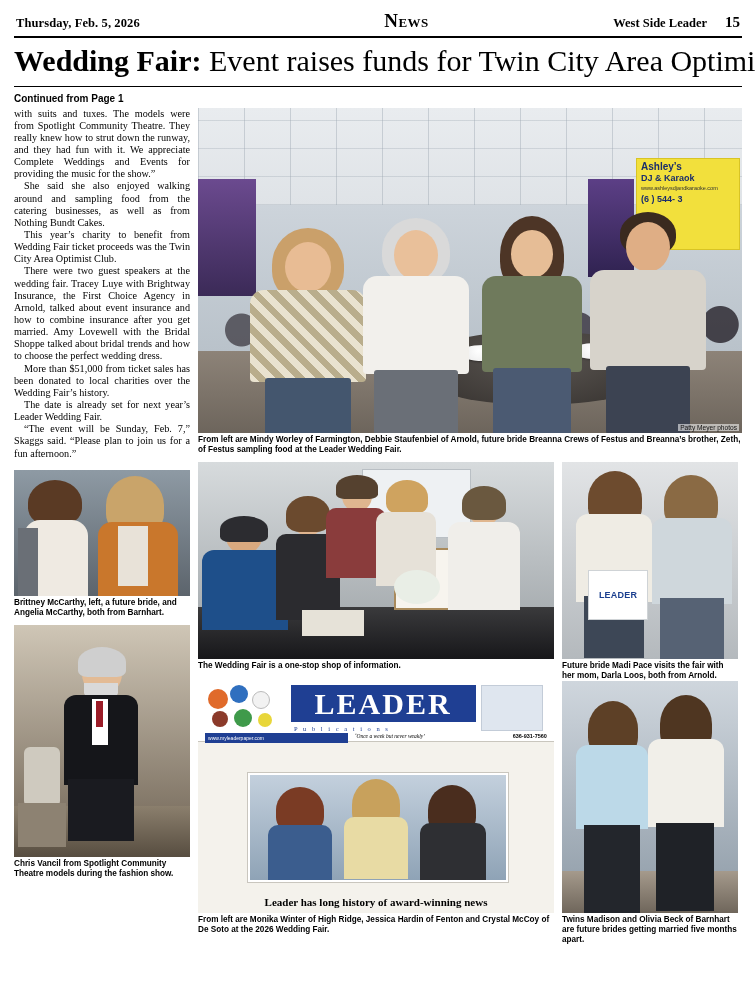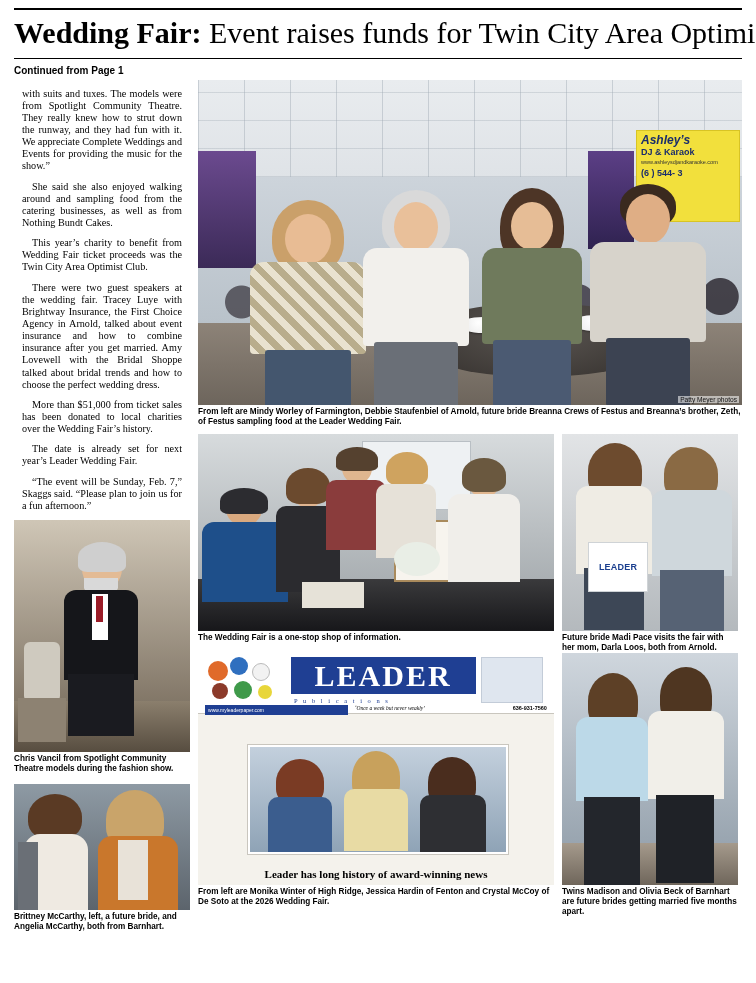--- a/index.html
+++ b/index.html
@@ -102,21 +102,21 @@
     width: 176px;
     flex: 0 0 176px;
   }
   .story {
     font-size: 10.2px;
     line-height: 1.19;
     text-align: justify;
     hyphens: auto;
   }
   .story p {
-    margin: 8px;
+    margin: 0;
     text-indent: 10px;
   }
   .story p.first {
     text-indent: 0;
   }
 
   
   .photo {
     position: relative;
     overflow: hidden;
@@ -172,21 +172,21 @@
   .p1 .purple-r {
     position:absolute; right:108px; top:22%; width:46px; height:30%;
     background: linear-gradient(#5c3f86, #2f2250);
   }
   .p1 .banner {
     position:absolute; right:2px; top:50px; width:104px; height:92px;
     background:#f2e03c; border:1px solid #d8c424;
     font-family:"Liberation Sans", sans-serif;
     color:#1a2d6b; padding:3px 4px; box-sizing:border-box;
   }
-  .p1 .banner .b1 { font-size:12px; font-weight:bold; line-height:1;font-style:italic; }
+  .p1 .banner .b1 { font-size:10px; font-weight:bold; line-height:1; }
   .p1 .banner .b2 { font-size:9px; font-weight:bold; line-height:1.1; margin-top:2px;}
   .p1 .banner .b3 { font-size:5.5px; margin-top:2px; color:#333; }
   .p1 .banner .b4 { font-size:9px; font-weight:bold; margin-top:3px; }
   .p1 .table {
     position:absolute; left:232px; bottom:28px; width:215px; height:74px;
     background: radial-gradient(ellipse at 50% 35%, #5c5753, #35312e);
     border-radius: 50%/34%;
   }
   .p1 .plate {
     position:absolute; border-radius:50%;
@@ -327,20 +327,28 @@
 
   .col-mid { width:356px; flex:0 0 356px; }
   .col-right { width:176px; flex:0 0 176px; }
   .blk { margin-bottom:7px; }
 </style>
 </head>
 <body>
 
 <div class="page">
 
+  <div class="masthead">
+    <div class="date">Thursday, Feb. 5, 2026</div>
+    <div class="section">News</div>
+    <div class="right">
+      <div class="paper">West Side Leader</div>
+      <div class="pagenum">15</div>
+    </div>
+  </div>
   <div class="rule-thick"></div>
 
   <div class="headline">
     <span class="kicker">Wedding Fair:</span>
     <span class="deck">Event raises funds for Twin City Area Optimist Club</span>
   </div>
   <div class="rule-thin"></div>
 
   <div class="continued">Continued from Page 1</div>
 
@@ -350,20 +358,41 @@
 
       <div class="col-text">
         <div class="story">
           <p class="first">with suits and tuxes. The models were from Spotlight Community Theatre. They really knew how to strut down the runway, and they had fun with it. We appreciate Complete Weddings and Events for providing the music for the show.”</p>
           <p>She said she also enjoyed walking around and sampling food from the catering businesses, as well as from Nothing Bundt Cakes.</p>
           <p>This year’s charity to benefit from Wedding Fair ticket proceeds was the Twin City Area Optimist Club.</p>
           <p>There were two guest speakers at the wedding fair. Tracey Luye with Brightway Insurance, the First Choice Agency in Arnold, talked about event insurance and how to combine insurance after you get married. Amy Lovewell with the Bridal Shoppe talked about bridal trends and how to choose the perfect wedding dress.</p>
           <p>More than $51,000 from ticket sales has been donated to local charities over the Wedding Fair’s history.</p>
           <p>The date is already set for next year’s Leader Wedding Fair.</p>
           <p>“The event will be Sunday, Feb. 7,” Skaggs said. “Please plan to join us for a fun afternoon.”</p>
+        </div>
+
+        <div class="blk" style="margin-top:10px;">
+          <div class="photo p2">
+            <div class="bg"></div>
+            <div class="scene">
+              <div class="fig" style="left:4px; top:10px; width:76px; height:116px;">
+                <div style="position:absolute;left:16px;top:4px;width:40px;height:40px;border-radius:50%;background:#d8ad8a;"></div>
+                <div style="position:absolute;left:10px;top:0px;width:54px;height:46px;border-radius:50% 50% 40% 40%;background:#5a3a24;"></div>
+                <div style="position:absolute;left:6px;top:40px;width:64px;height:76px;border-radius:16px 16px 0 0;background:#efeae2;"></div>
+                <div style="position:absolute;left:0px;top:48px;width:20px;height:68px;background:#6a6f76;"></div>
+              </div>
+              <div class="fig" style="left:78px; top:6px; width:92px; height:120px;">
+                <div style="position:absolute;left:22px;top:6px;width:40px;height:42px;border-radius:50%;background:#e0b793;"></div>
+                <div style="position:absolute;left:14px;top:0px;width:58px;height:58px;border-radius:50% 50% 35% 35%;background:#c9a46a;"></div>
+                <div style="position:absolute;left:6px;top:46px;width:80px;height:74px;border-radius:14px 14px 0 0;background:#c9772c;"></div>
+                <div style="position:absolute;left:26px;top:50px;width:30px;height:60px;background:#e8e2d8;"></div>
+              </div>
+            </div>
+          </div>
+          <div class="caption">Brittney McCarthy, left, a future bride, and Angelia McCarthy, both from Barnhart.</div>
         </div>
 
         <div class="blk">
           <div class="photo p5">
             <div class="bg"></div>
             <div class="floorline"></div>
             <div class="scene">
               <div class="fig" style="left:44px; top:28px; width:96px; height:190px;">
                 <div style="position:absolute;left:24px;top:0px;width:40px;height:42px;border-radius:50%;background:#e3bb95;"></div>
                 <div style="position:absolute;left:20px;top:-6px;width:48px;height:30px;border-radius:50% 50% 20% 20%;background:#cfcfcf;"></div>
@@ -374,41 +403,20 @@
                 <div style="position:absolute;left:10px;top:126px;width:66px;height:62px;background:#1a1b20;"></div>
               </div>
               <div class="fig" style="left:0px; top:122px; width:54px; height:100px;">
                 <div style="position:absolute;left:10px;top:0px;width:36px;height:60px;background:#cfcabf;border-radius:6px;"></div>
                 <div style="position:absolute;left:4px;top:56px;width:48px;height:44px;background:#8d8272;"></div>
               </div>
             </div>
           </div>
           <div class="caption">Chris Vancil from Spotlight Community Theatre models during the fashion show.</div>
         </div>
-
-        <div class="blk" style="margin-top:10px;">
-          <div class="photo p2">
-            <div class="bg"></div>
-            <div class="scene">
-              <div class="fig" style="left:4px; top:10px; width:76px; height:116px;">
-                <div style="position:absolute;left:16px;top:4px;width:40px;height:40px;border-radius:50%;background:#d8ad8a;"></div>
-                <div style="position:absolute;left:10px;top:0px;width:54px;height:46px;border-radius:50% 50% 40% 40%;background:#5a3a24;"></div>
-                <div style="position:absolute;left:6px;top:40px;width:64px;height:76px;border-radius:16px 16px 0 0;background:#efeae2;"></div>
-                <div style="position:absolute;left:0px;top:48px;width:20px;height:68px;background:#6a6f76;"></div>
-              </div>
-              <div class="fig" style="left:78px; top:6px; width:92px; height:120px;">
-                <div style="position:absolute;left:22px;top:6px;width:40px;height:42px;border-radius:50%;background:#e0b793;"></div>
-                <div style="position:absolute;left:14px;top:0px;width:58px;height:58px;border-radius:50% 50% 35% 35%;background:#c9a46a;"></div>
-                <div style="position:absolute;left:6px;top:46px;width:80px;height:74px;border-radius:14px 14px 0 0;background:#c9772c;"></div>
-                <div style="position:absolute;left:26px;top:50px;width:30px;height:60px;background:#e8e2d8;"></div>
-              </div>
-            </div>
-          </div>
-          <div class="caption">Brittney McCarthy, left, a future bride, and Angelia McCarthy, both from Barnhart.</div>
-        </div>
       </div>
 
       <div style="flex:1;">
 
         <div class="blk">
           <div class="photo p1">
             <div class="ceiling"></div>
             <div class="ceil-grid"></div>
             <div class="wall"></div>
             <div class="floor"></div>

